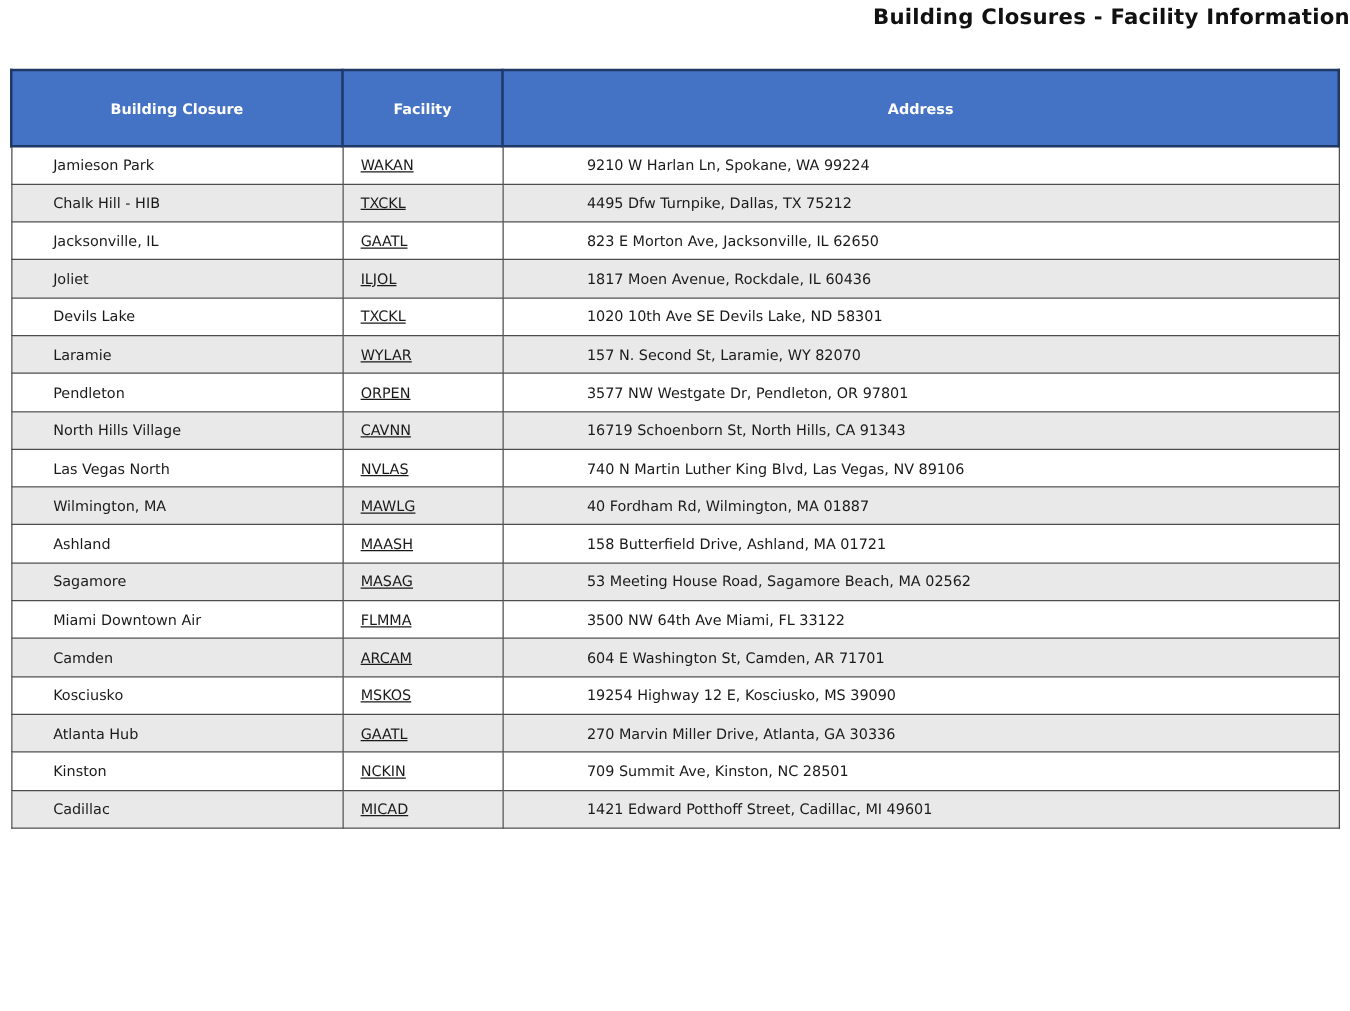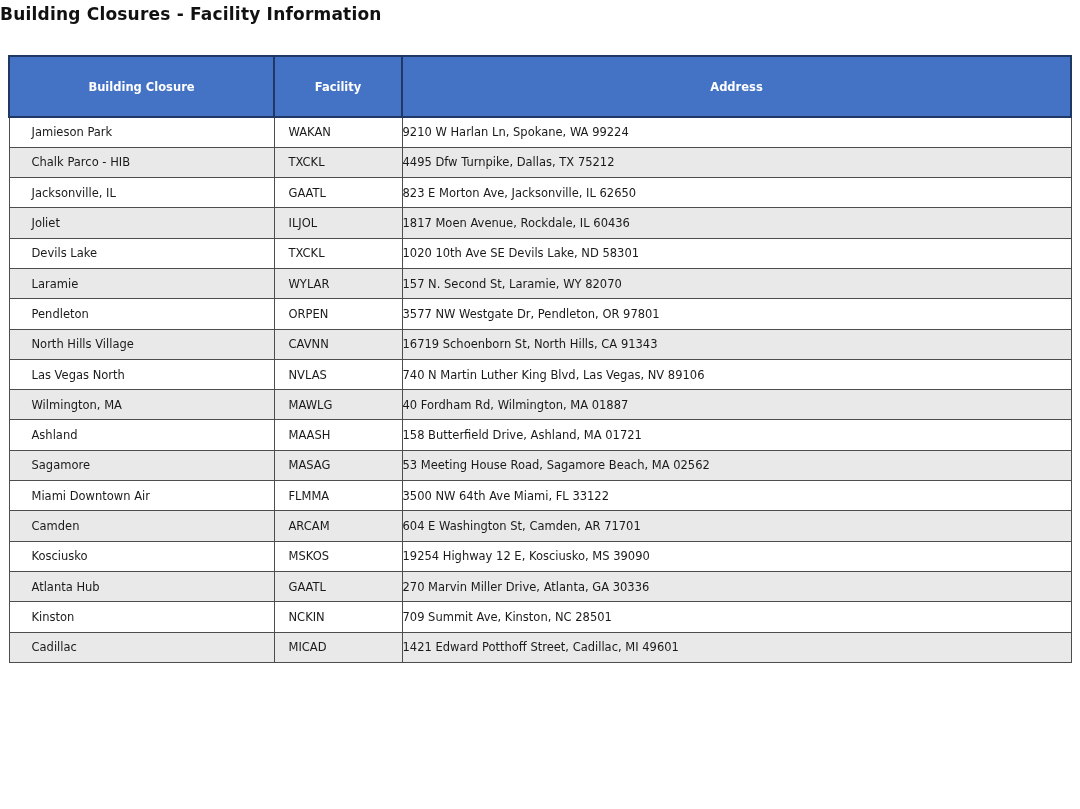--- a/index.html
+++ b/index.html
@@ -15,21 +15,21 @@
   html, body {
     width: 1080px; height: 809px;
     background: #FFFFFF;
     font-family: "DejaVu Sans", sans-serif;
     overflow: hidden;
     position: relative;
   }
   .page-title {
     position: absolute;
     top: 4px; left: 0; width: 1080px;
-    text-align: left;
+    text-align: right;
     font-size: 17px;
     font-weight: bold;
     color: #111111;
     letter-spacing: 0.2px;
   }
   .facility-table {
     position: absolute;
     left: 8px; top: 55px;
     width: 1064px;
     border-collapse: collapse;
@@ -52,23 +52,23 @@
   .facility-table tbody tr:nth-child(odd) td { background: var(--row-bg); }
   .facility-table tbody tr:nth-child(even) td { background: var(--row-alt-bg); }
   .facility-table td {
     font-size: 11.5px;
     color: var(--text-color);
     vertical-align: middle;
     border: 1px solid var(--cell-border);
     white-space: nowrap;
     overflow: hidden;
   }
-  .facility-table td.col0 { padding-left: 22px; }
-  .facility-table td.col1 { padding-left: 14px; }
-  .facility-table td.col2 { }
+  .facility-table td.col0 { padding-left: 33px; }
+  .facility-table td.col1 { padding-left: 14px; text-decoration: underline; }
+  .facility-table td.col2 { padding-left: 67px; }
 </style>
 </head>
 <body>
 
 <div class="page-title">Building Closures - Facility Information</div>
 
 <table class="facility-table">
   <colgroup>
     <col class="c0">
       <col class="c1">
@@ -81,21 +81,21 @@
       <th>Address</th>
     </tr>
   </thead>
   <tbody>
       <tr>
         <td class="col0">Jamieson Park</td>
         <td class="col1">WAKAN</td>
         <td class="col2">9210 W Harlan Ln, Spokane, WA 99224</td>
       </tr>
       <tr>
-        <td class="col0">Chalk Parco - HIB</td>
+        <td class="col0">Chalk Hill - HIB</td>
         <td class="col1">TXCKL</td>
         <td class="col2">4495 Dfw Turnpike, Dallas, TX 75212</td>
       </tr>
       <tr>
         <td class="col0">Jacksonville, IL</td>
         <td class="col1">GAATL</td>
         <td class="col2">823 E Morton Ave, Jacksonville, IL 62650</td>
       </tr>
       <tr>
         <td class="col0">Joliet</td>

